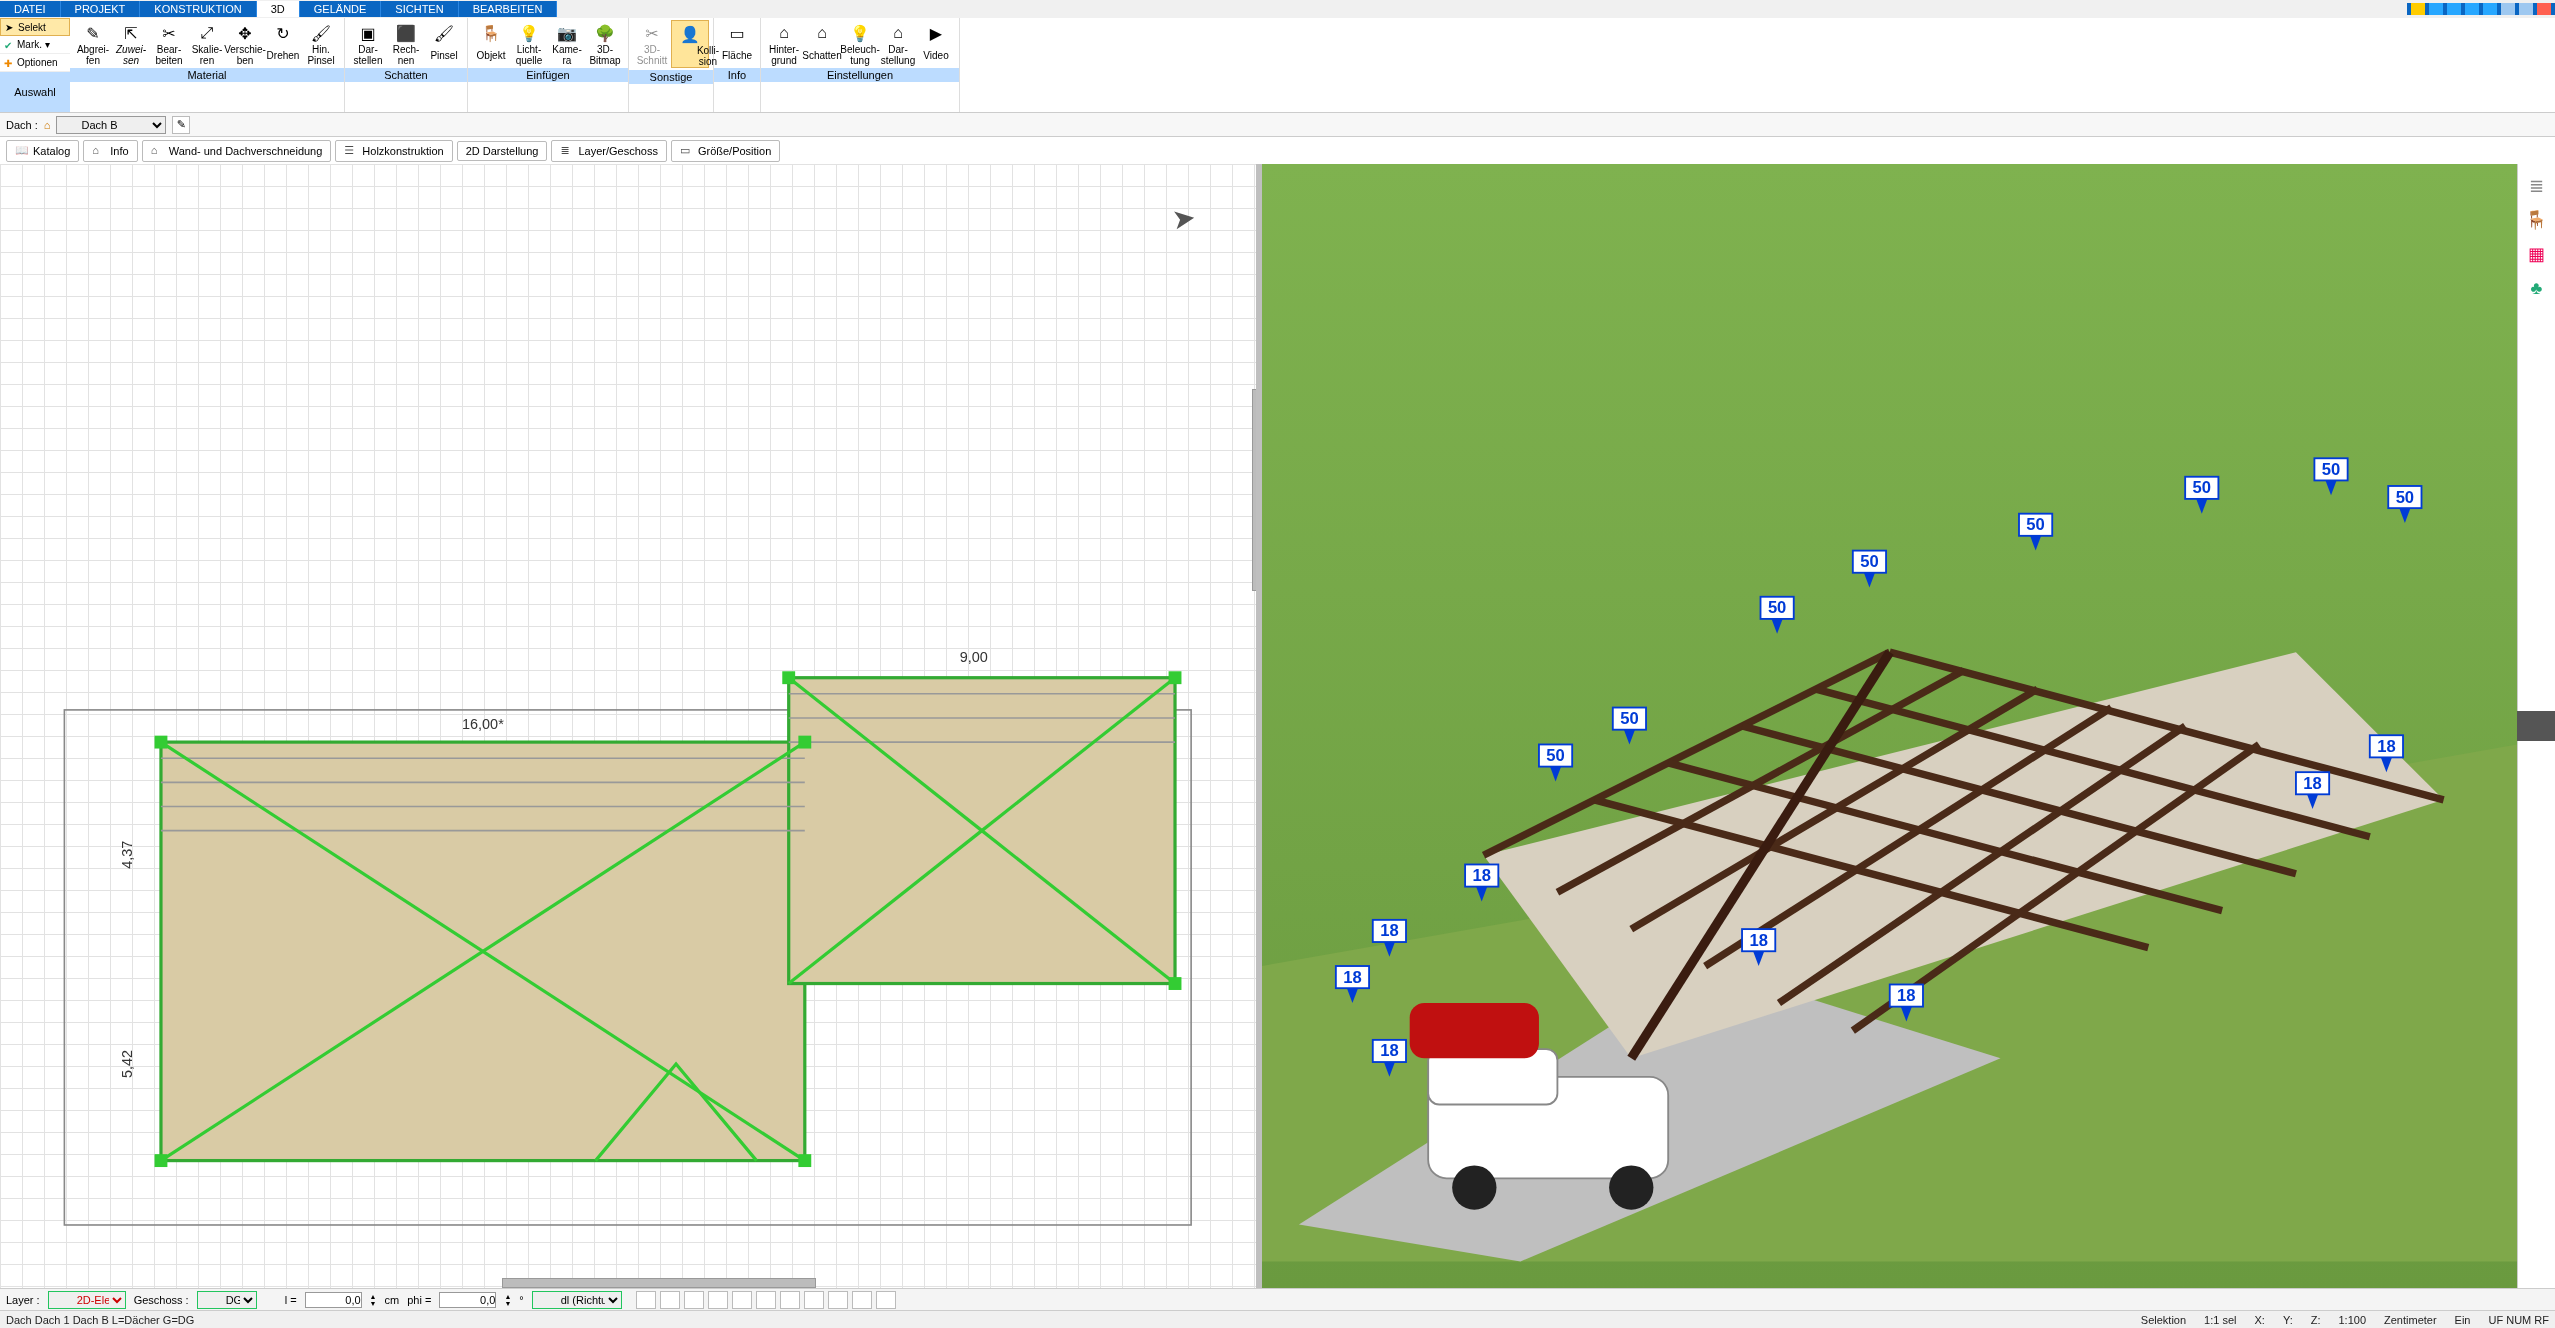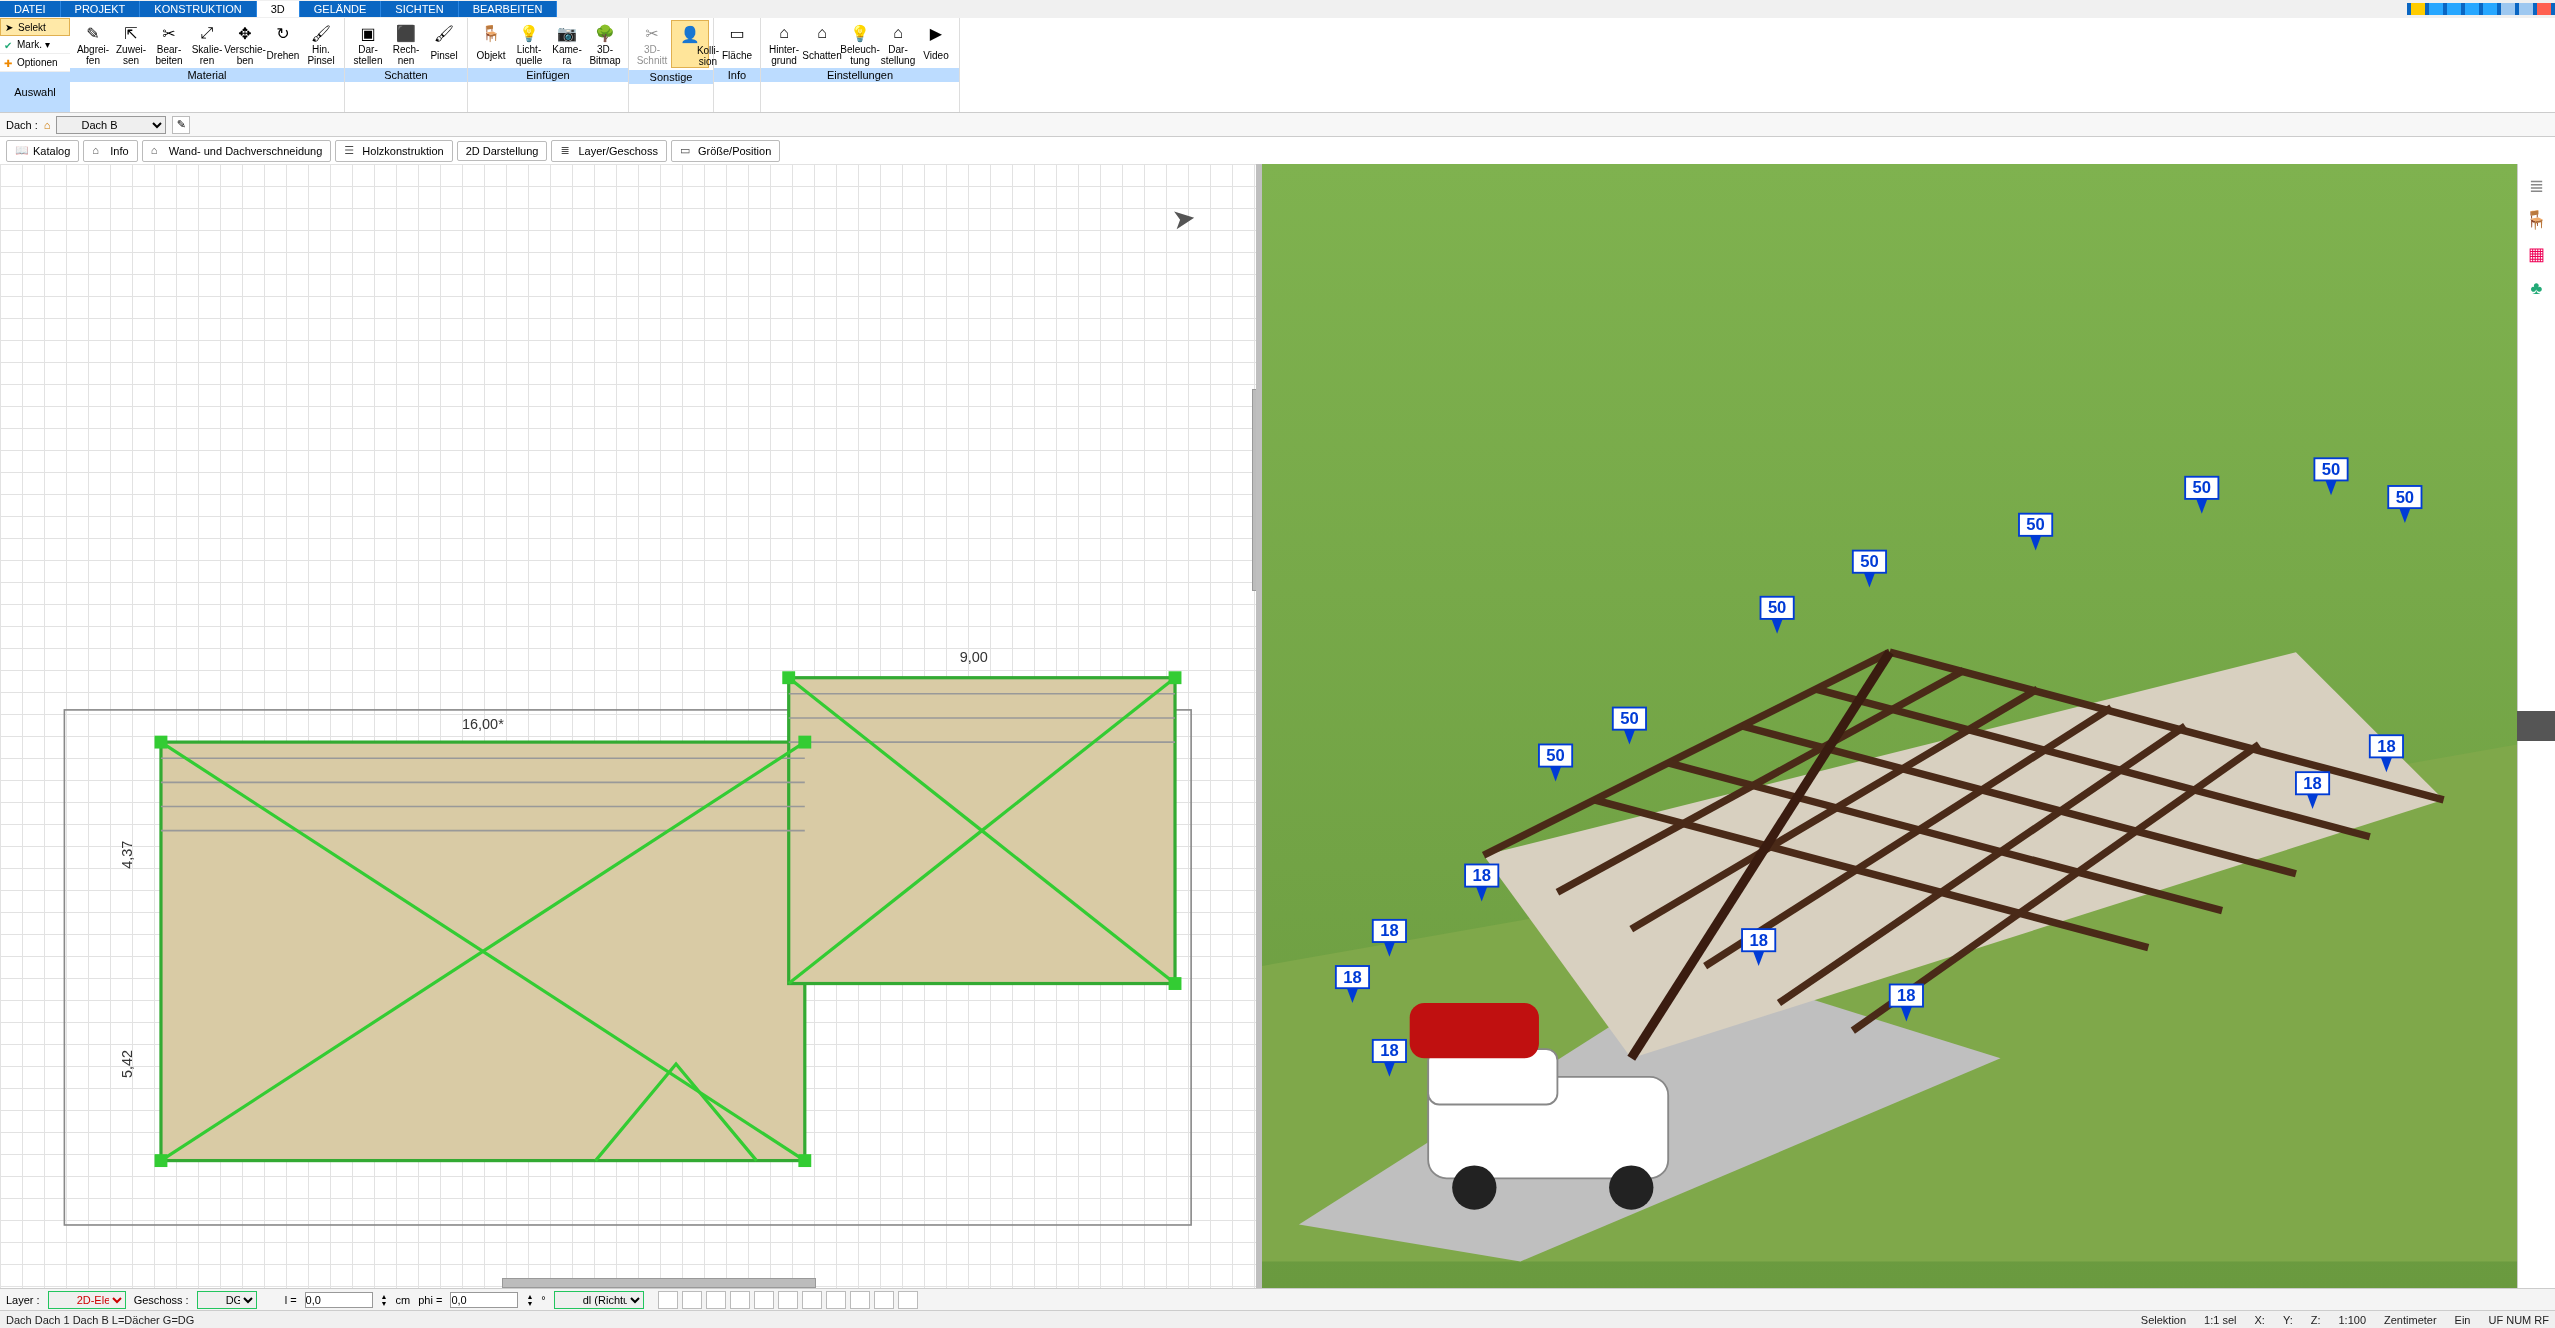--- a/index.html
+++ b/index.html
@@ -58,21 +58,21 @@
     linear-gradient(#e2e2e2 1px, transparent 1px),
     linear-gradient(90deg, #e2e2e2 1px, transparent 1px);
   background-size: 22px 22px;
 }
 .compass { position: absolute; top: 38px; right: 60px; font-size: 28px; color: #555; transform: rotate(-8deg); }
 .pane-2d .hscroll { position: absolute; bottom: 0; left: 40%; width: 25%; height: 10px; background: #bcbcbc; border: 1px solid #999; }
 .pane-2d .vscroll { position: absolute; right: -6px; top: 20%; width: 10px; height: 18%; background: #bcbcbc; border: 1px solid #999; }
 
 
 .bottombar { position: absolute; bottom: 18px; left: 0; right: 0; height: 22px; background: #f4f4f4; border-top: 1px solid #ccc; display: flex; align-items: center; font-size: 11px; padding: 0 6px; gap: 8px; }
-.bb-input { width: 68px; height: 16px; font-size: 11px; border: 1px solid #999; text-align: left; }
+.bb-input { width: 57px; height: 16px; font-size: 11px; border: 1px solid #999; text-align: right; }
 .bb-sel { height: 18px; font-size: 11px; border: 1px solid #22c55e; padding-left: 24px; }
 .bb-iconset { display: flex; gap: 4px; margin-left: 6px; }
 .bb-ibtn { width: 20px; height: 18px; border: 1px solid #bbb; background: #fff; }
 
 
 .statusbar { position: absolute; bottom: 0; left: 0; right: 0; height: 18px; background: #f0f0f0; border-top: 1px solid #ccc; display: flex; align-items: center; font-size: 11px; padding: 0 6px; color: #222; }
 .statusbar .seg { margin-right: 18px; }
 .statusbar .right { margin-left: auto; display: flex; gap: 18px; }
 
 svg { display: block; }
@@ -123,21 +123,21 @@
   <div class="ribbon-groups" id="ribbon-groups">
       <div class="ribbon-group">
         <div class="rg-items">
           <div class="rg-item">
             <div class="rg-icon">✎</div>
             <div class="rg-label" style="white-space: pre;">Abgrei-
 fen</div>
           </div>
           <div class="rg-item">
             <div class="rg-icon">⇱</div>
-            <div class="rg-label" style="white-space: pre;">Zuwei-
+            <div class="rg-label" style="white-space: pre; font-style: italic;">Zuwei-
 sen</div>
           </div>
           <div class="rg-item">
             <div class="rg-icon">✂</div>
             <div class="rg-label" style="white-space: pre;">Bear-
 beiten</div>
           </div>
           <div class="rg-item">
             <div class="rg-icon">⤢</div>
             <div class="rg-label" style="white-space: pre;">Skalie-

